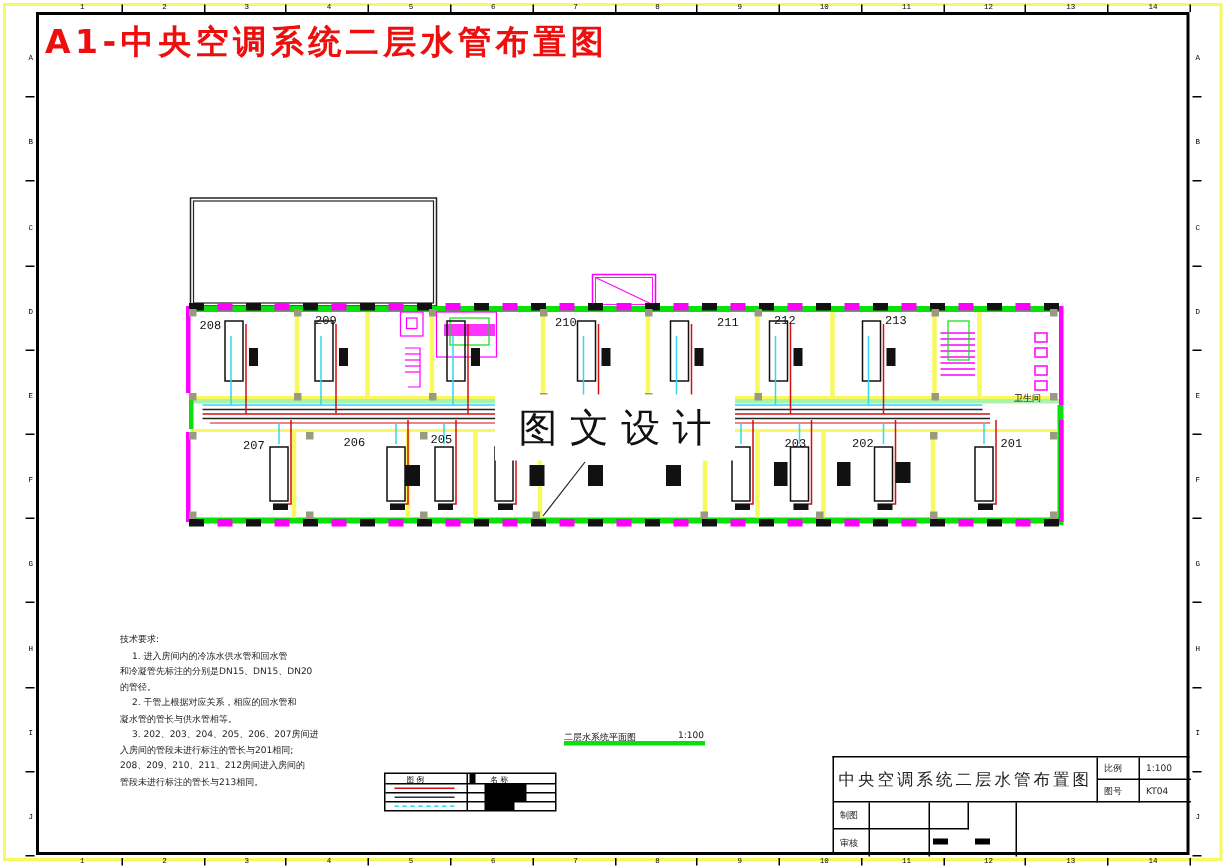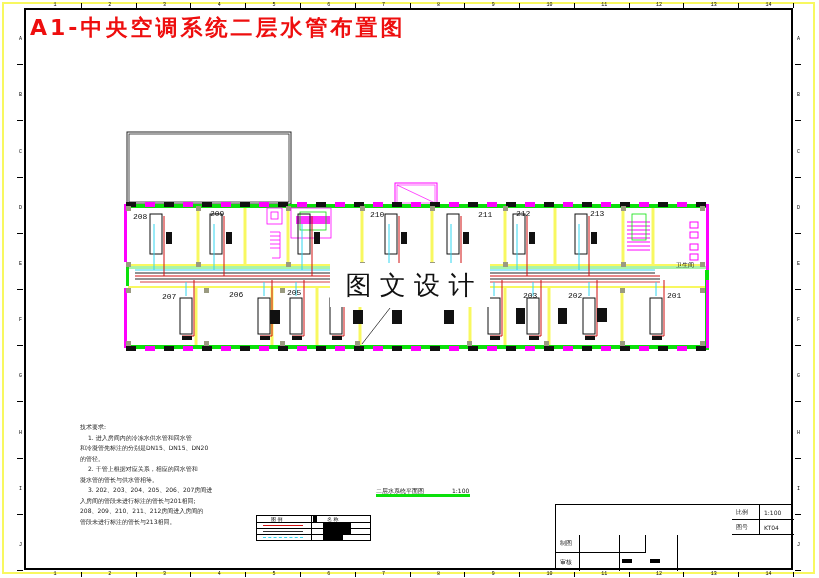--- a/index.html
+++ b/index.html
@@ -447,20 +447,21 @@
     <span style="position:absolute;left:6px;top:3px;width:40px;height:1px;background:#333;"></span>
     <span style="position:absolute;left:66px;top:0;width:28px;height:6px;background:#000;color:#000;overflow:hidden;">回水管</span>
   </div>
   <div class="row" style="top:18px;border-bottom:none;">
     <span style="position:absolute;left:6px;top:3px;width:40px;height:0;border-top:1px dashed #33d6f0;"></span>
     <span style="position:absolute;left:66px;top:0;width:20px;height:6px;background:#000;color:#000;overflow:hidden;">凝水管</span>
   </div>
 </div>
 
 <div class="titleblock">
+  <div class="tb-main">中央空调系统二层水管布置图</div>
   <div class="tb-cell" style="left:176px;top:0;width:28px;height:15px;border-right:1px solid #000;border-bottom:1px solid #000;">比例</div>
   <div class="tb-cell" style="left:204px;top:0;width:34px;height:15px;border-bottom:1px solid #000;">1:100</div>
   <div class="tb-cell" style="left:176px;top:15px;width:28px;height:15px;border-right:1px solid #000;border-bottom:1px solid #000;">图号</div>
   <div class="tb-cell" style="left:204px;top:15px;width:34px;height:15px;border-bottom:1px solid #000;">KT04</div>
   <div class="tb-cell" style="left:0;top:30px;width:24px;height:18px;border-right:1px solid #000;border-bottom:1px solid #000;">制图</div>
   <div class="tb-cell" style="left:24px;top:30px;width:40px;height:18px;border-right:1px solid #000;border-bottom:1px solid #000;"></div>
   <div class="tb-cell" style="left:64px;top:30px;width:26px;height:18px;border-right:1px solid #000;border-bottom:1px solid #000;"></div>
   <div class="tb-cell" style="left:90px;top:30px;width:32px;height:36px;border-right:1px solid #000;"></div>
   <div class="tb-cell" style="left:0;top:48px;width:24px;height:18px;border-right:1px solid #000;">审核</div>
   <div class="tb-cell" style="left:24px;top:48px;width:40px;height:18px;border-right:1px solid #000;"></div>

